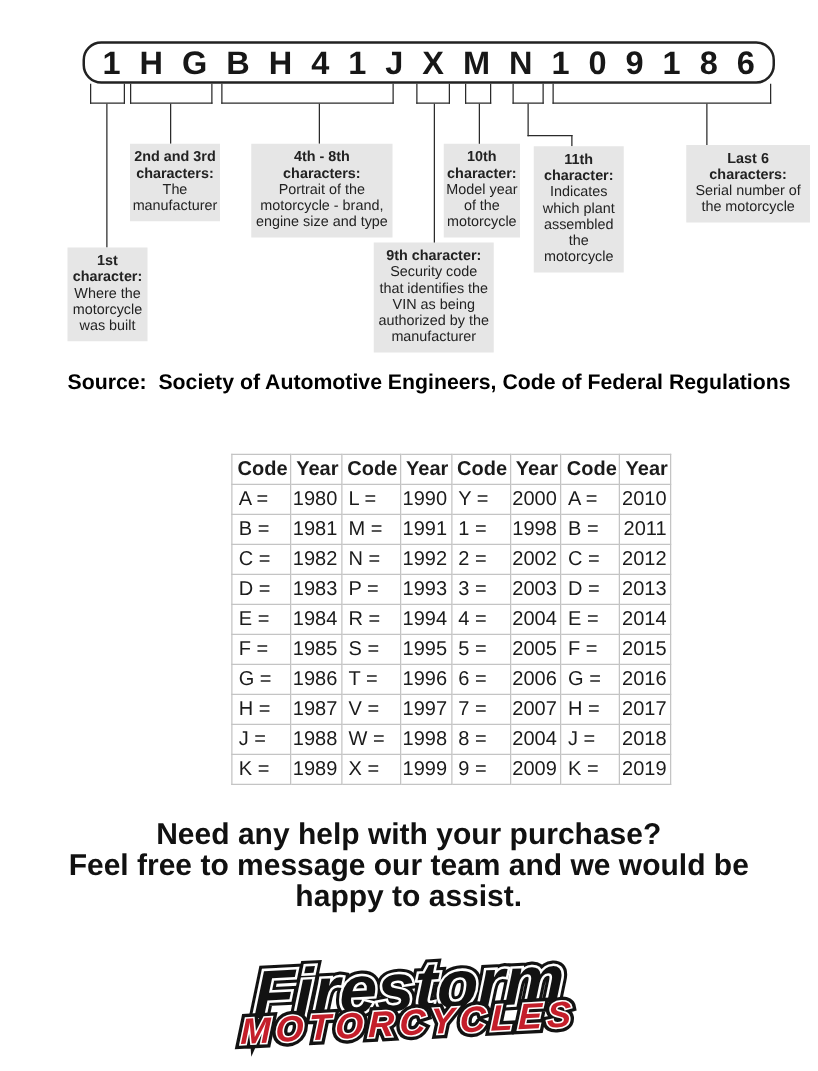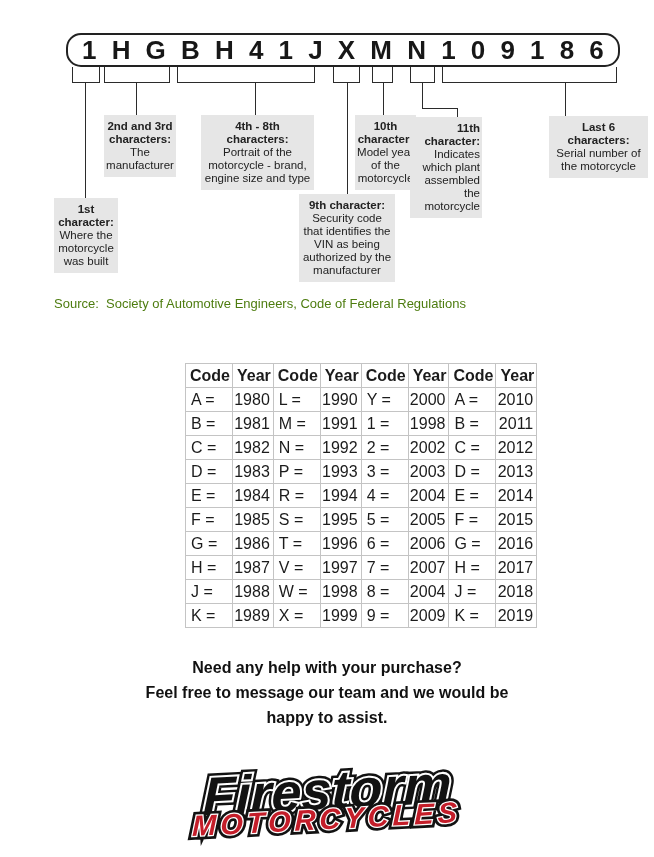--- a/index.html
+++ b/index.html
@@ -57,23 +57,24 @@
     padding: 5px 2px;
     color: #222222;
   }
   .lbox-title { font-weight: bold; white-space: pre-line; }
   .lbox-desc  { font-weight: normal; white-space: pre-line; }
 
   
   .source-note {
     position: absolute;
     left: 54px; top: 296px;
-    font-size: 13px;
-    color: #4d7c0f;
+    font-size: 17px;
+    color: #000000;
     white-space: pre;
+    font-weight: bold;
   }
 
   
   .year-table {
     position: absolute;
     left: 185px; top: 363px;
     border-collapse: collapse;
     font-size: 16px;
   }
   .year-table th, .year-table td {
@@ -93,21 +94,21 @@
   .year-table td.code { text-align: left;  padding-left: 5px; }
   .year-table td.year { text-align: right; padding-right: 3px; }
 
   
   .help-message {
     position: absolute;
     left: 0; top: 655px;
     width: 654px;
     text-align: center;
     font-weight: bold;
-    font-size: 16px;
+    font-size: 24px;
     line-height: 25px;
     white-space: pre-line;
     color: #111111;
   }
 
   
   .logo {
     position: absolute;
     left: 0; top: 763px;
     width: 654px;
@@ -199,21 +200,21 @@
 authorized by the
 manufacturer</div>
   </div>
   <div class="lbox" style="left:355px; top:115px; width:61px;">
     <div class="lbox-title">10th
 character:</div>
     <div class="lbox-desc">Model year
 of the
 motorcycle</div>
   </div>
-  <div class="lbox" style="left:410px; top:117px; width:72px;text-align:right;">
+  <div class="lbox" style="left:427px; top:117px; width:72px;">
     <div class="lbox-title">11th
 character:</div>
     <div class="lbox-desc">Indicates
 which plant
 assembled
 the
 motorcycle</div>
   </div>
   <div class="lbox" style="left:549px; top:116px; width:99px;">
     <div class="lbox-title">Last 6

